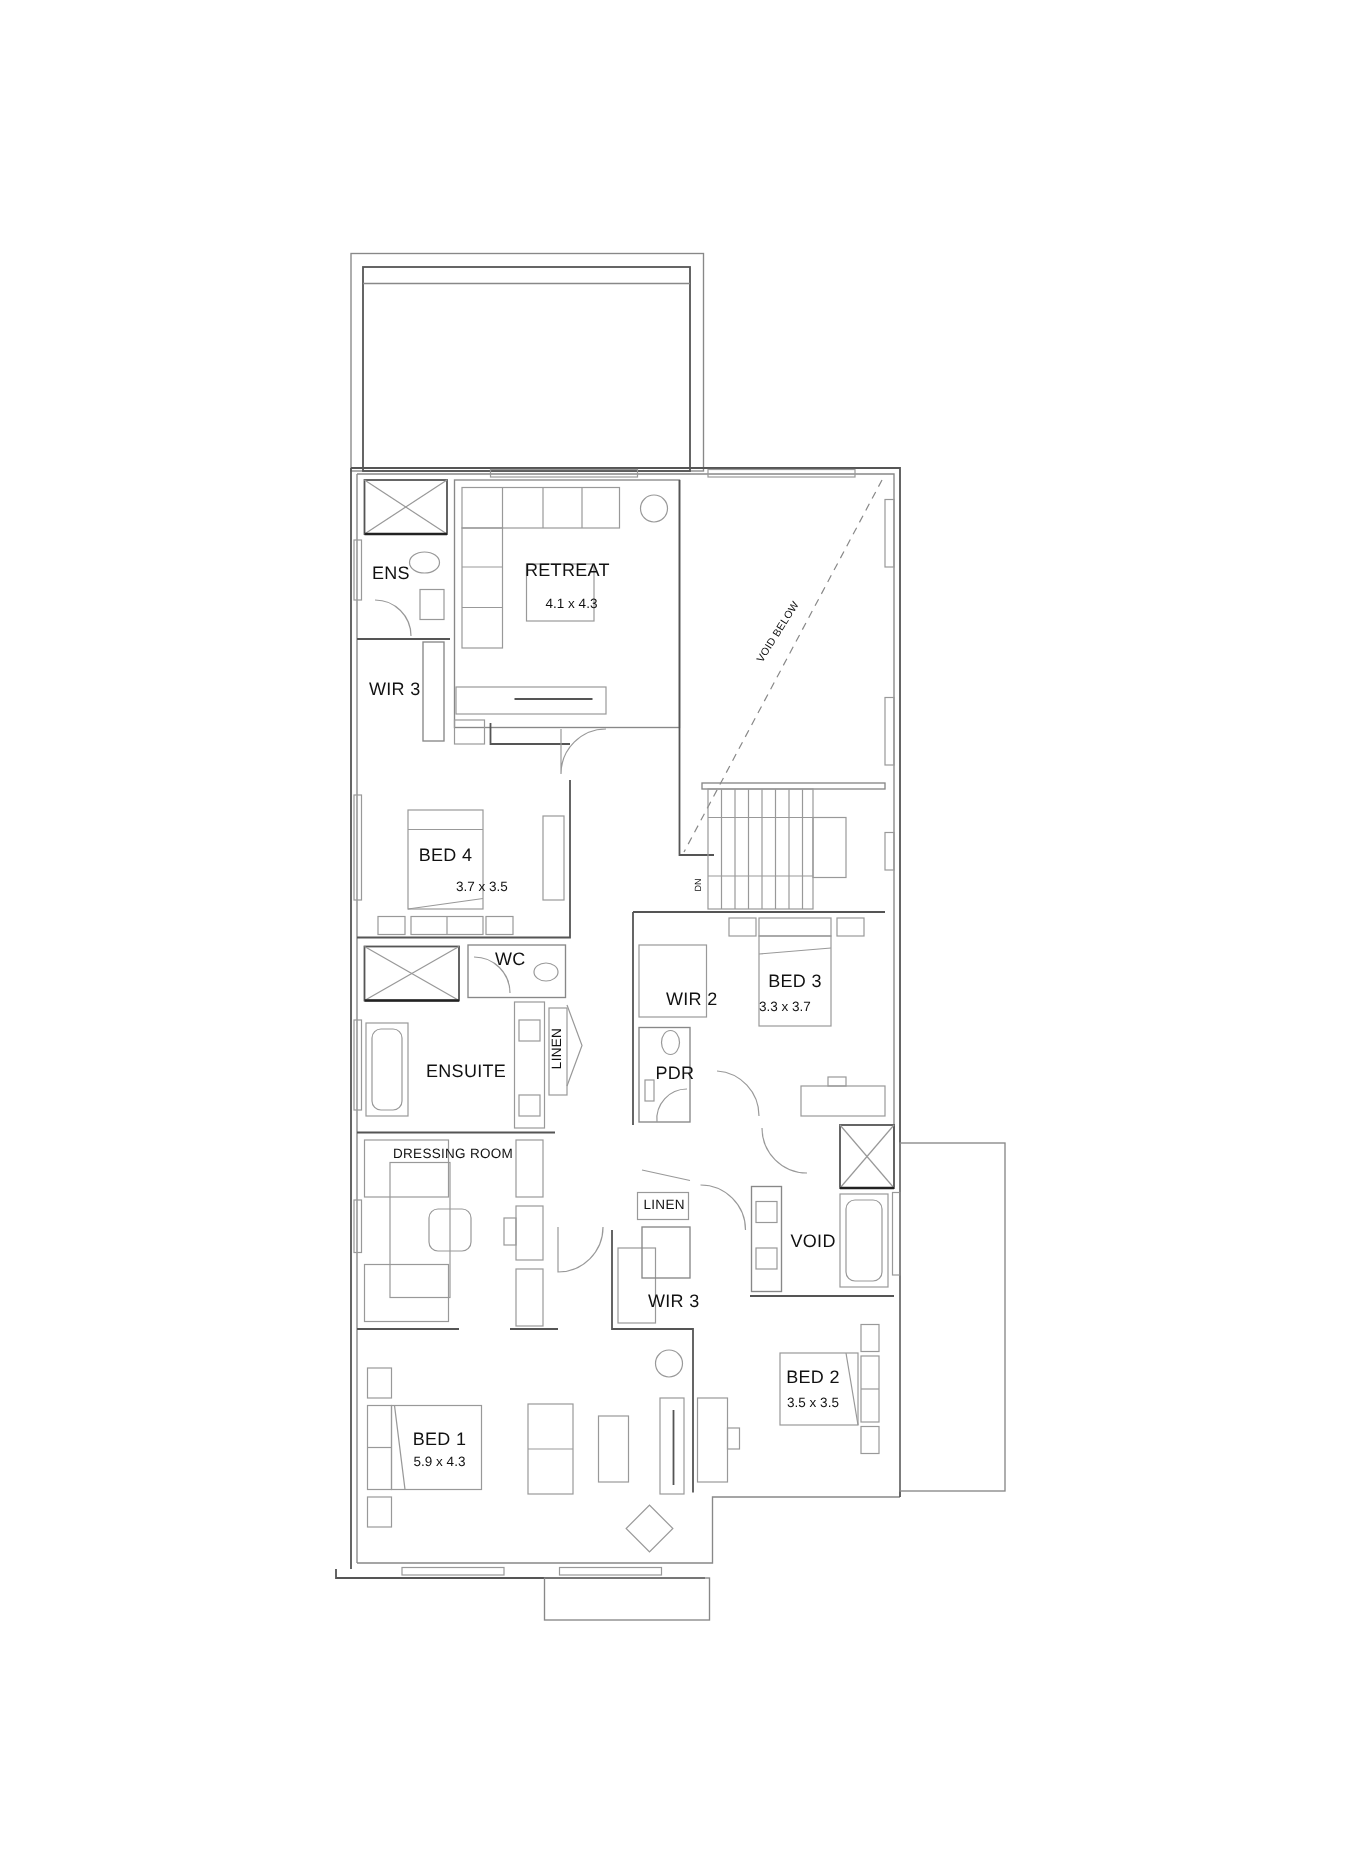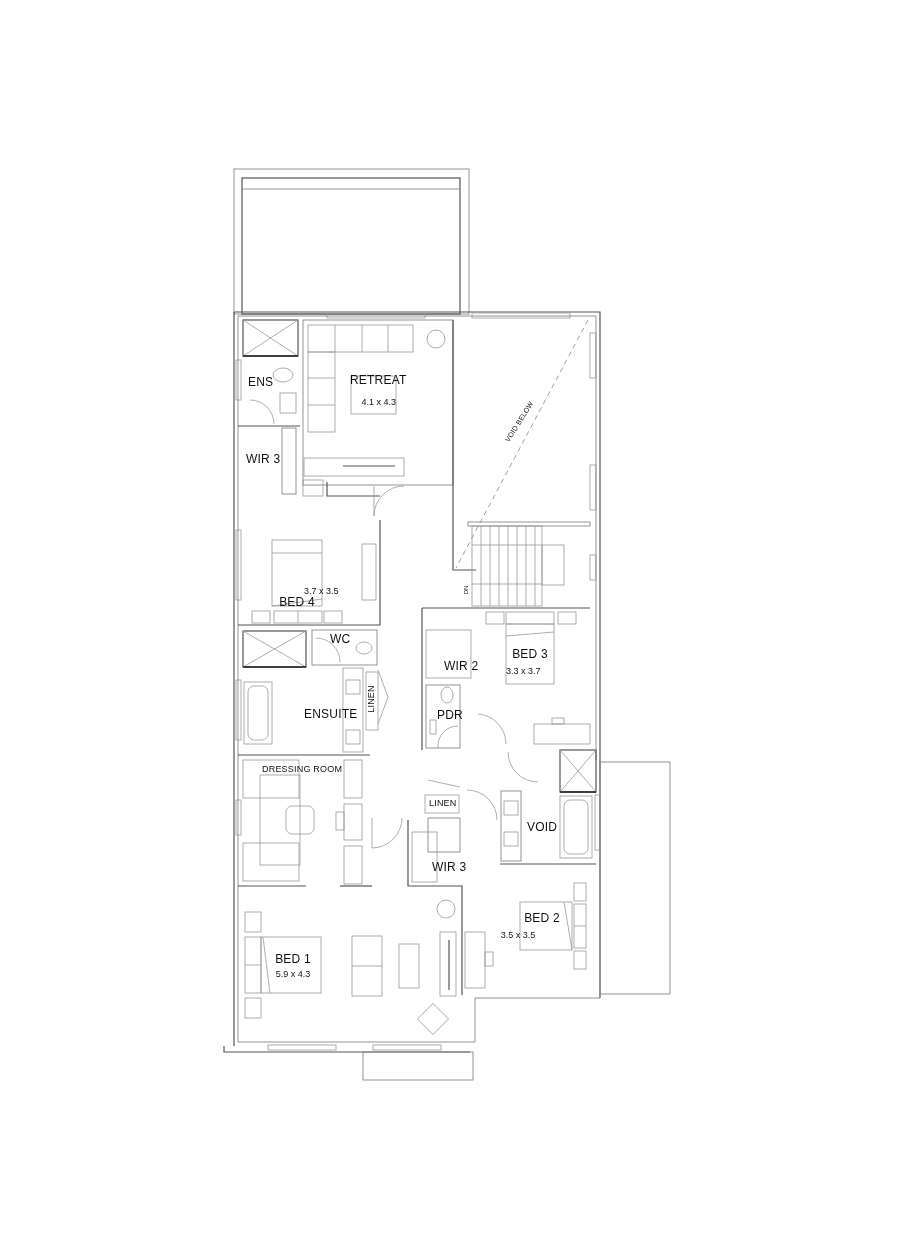--- a/index.html
+++ b/index.html
@@ -215,34 +215,34 @@
     <line class="f" x1="352" y1="966" x2="382" y2="966"></line>
     <rect class="f" x="399" y="944" width="20" height="44"></rect>
     <rect class="f" x="440" y="932" width="16" height="64"></rect>
     <line class="w" x1="449" y1="940" x2="449" y2="990"></line>
     <circle class="f" cx="446" cy="909" r="9"></circle>
     <rect class="f" x="422" y="1008" width="22" height="22" transform="rotate(45 433 1019)"></rect>
   </g>
 </svg>
 
 <div class="lbl" style="left:350px;top:359px;width:50px;margin-top:14px;">RETREAT</div>
-<div class="dim" style="left:346px;top:397px;width:50px;text-align:right;">4.1 x 4.3</div>
+<div class="dim" style="left:356px;top:397px;width:50px;">4.1 x 4.3</div>
 <div class="lbl" style="left:248px;top:375px;">ENS</div>
 <div class="lbl" style="left:246px;top:452px;">WIR 3</div>
 <div class="lbl diag" style="left:496px;top:418px;">VOID BELOW</div>
-<div class="lbl" style="left:272px;top:563px;width:50px;margin-top:32px;">BED 4</div>
+<div class="lbl" style="left:272px;top:563px;width:50px;">BED 4</div>
 <div class="dim" style="left:272px;top:586px;width:26px;padding-left:32px;">3.7 x 3.5</div>
 <div class="lbl" style="left:330px;top:632px;text-align:right;">WC</div>
-<div class="lbl" style="left:284px;top:707px;margin-left:20px;">ENSUITE</div>
+<div class="lbl" style="left:284px;top:707px;">ENSUITE</div>
 <div class="lbl small vert" style="left:357px;top:694px;">LINEN</div>
 <div class="lbl" style="left:444px;top:659px;">WIR 2</div>
 <div class="lbl" style="left:506px;top:647px;width:48px;">BED 3</div>
 <div class="dim" style="left:506px;top:666px;width:28px;">3.3 x 3.7</div>
 <div class="lbl" style="left:437px;top:708px;">PDR</div>
 <div class="lbl small" style="left:262px;top:764px;">DRESSING ROOM</div>
 <div class="lbl small" style="left:429px;top:798px;">LINEN</div>
 <div class="lbl" style="left:527px;top:820px;">VOID</div>
 <div class="lbl" style="left:432px;top:860px;">WIR 3</div>
 <div class="lbl" style="left:520px;top:911px;width:44px;">BED 2</div>
-<div class="dim" style="left:496px;top:930px;width:44px;">3.5 x 3.5</div>
+<div class="dim" style="left:520px;top:930px;width:44px;">3.5 x 3.5</div>
 <div class="lbl" style="left:271px;top:952px;width:44px;">BED 1</div>
 <div class="dim" style="left:271px;top:969px;width:44px;">5.9 x 4.3</div>
 <div class="dim vert" style="left:462px;top:587px;font-size:6px;">DN</div>
 
 </body></html>

